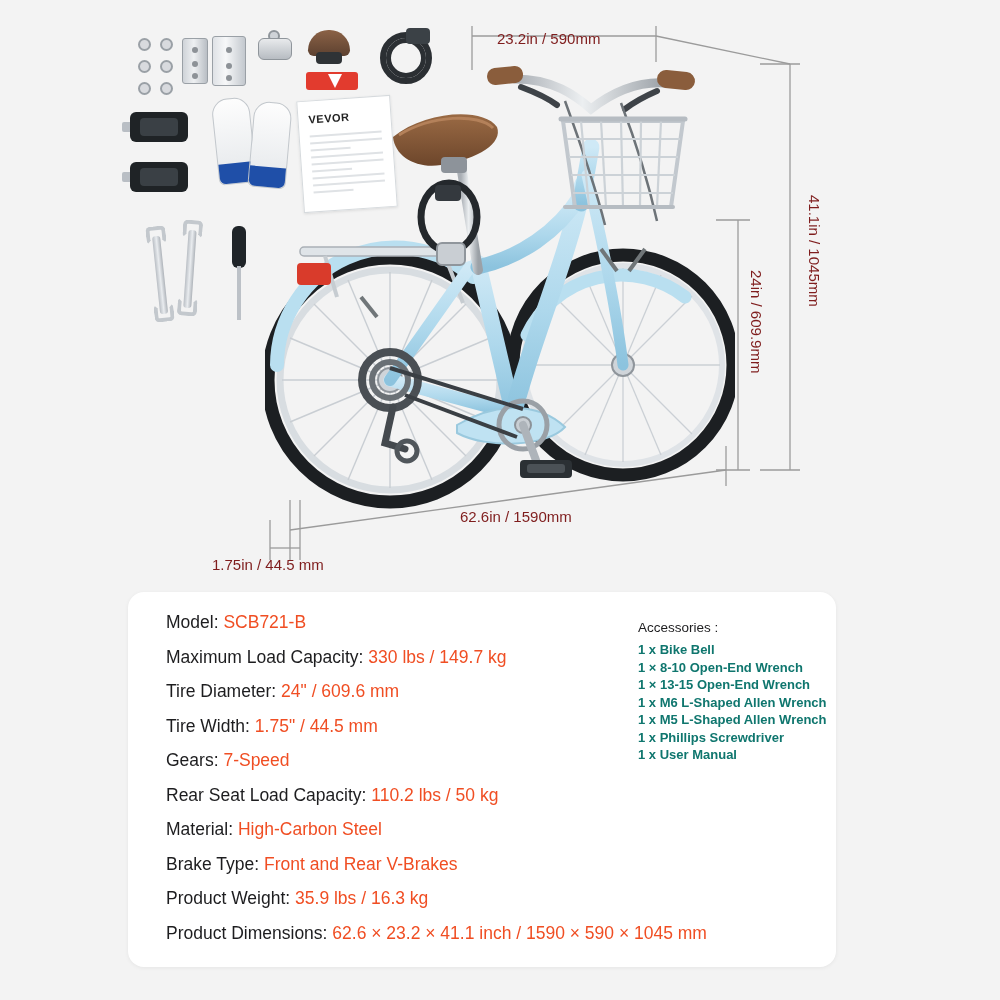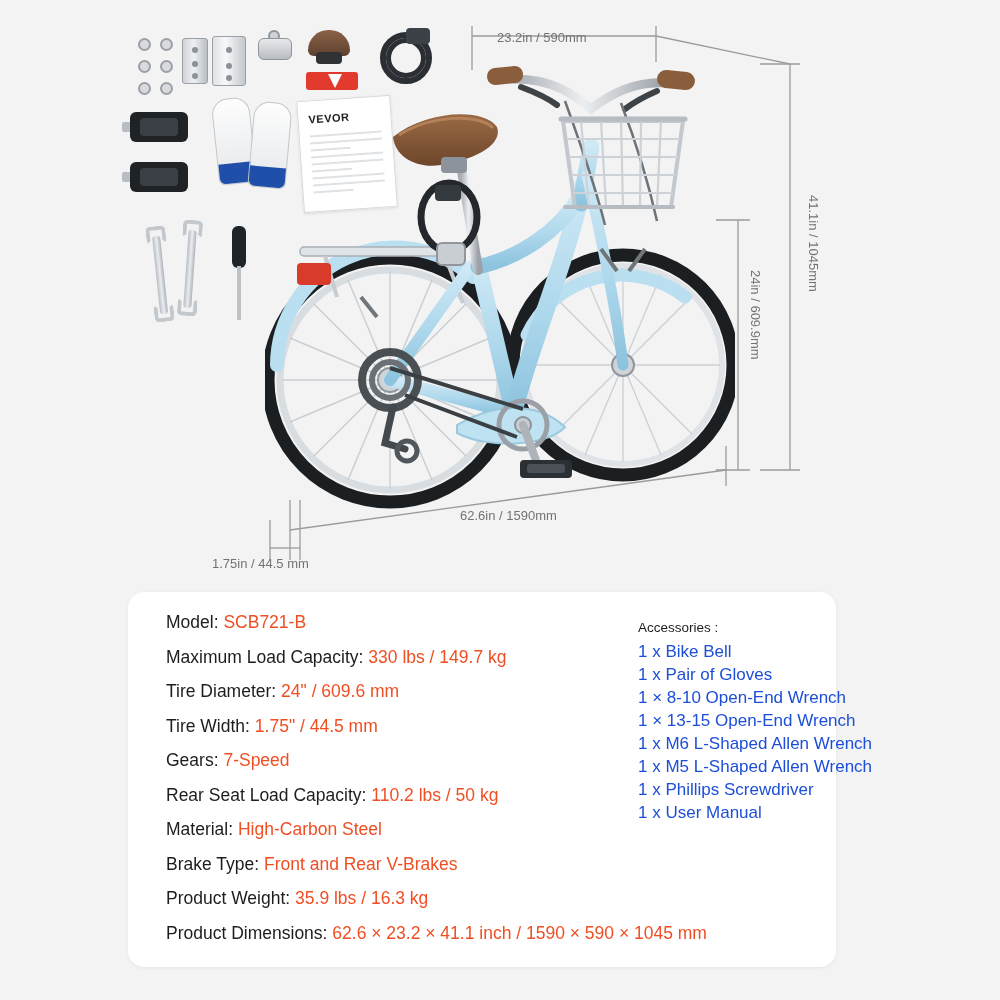--- a/index.html
+++ b/index.html
@@ -163,22 +163,22 @@
     position: absolute; left: 5px; top: 40px; width: 4px; height: 54px;
     background: #bcc1c7;
   }
 
   
   .bike { position: absolute; left: 265px; top: 35px; width: 470px; height: 500px; }
 
   
   .dim-label {
     position: absolute;
-    font-size: 13px;
-    color: #737373;
+    font-size: 15px;
+    color: #7f1d1d;
     white-space: nowrap;
   }
   .dim-top { left: 497px; top: 30px; }
   .dim-right-outer {
     left: 806px; top: 195px;
     writing-mode: vertical-rl;
     text-align: center;
   }
   .dim-right-inner {
     left: 748px; top: 270px;
@@ -216,24 +216,25 @@
     left: 510px; top: 14px;
     width: 230px;
     margin-top: 14px;
   }
   .acc-title {
     font-size: 13.5px;
     color: #1d1d1f;
     margin-bottom: 6px;
   }
   .acc-item {
-    font-size: 17px;
-    color: #1d4ed8;
+    font-size: 13px;
+    color: #0f766e;
     line-height: 1.35;
     white-space: nowrap;
+    font-weight: bold;
   }
 </style>
 </head>
 <body>
 
 <div class="page">
 
   <div class="hero">
 
     <div class="parts">
@@ -567,21 +568,20 @@
       </div>
       <div class="spec-row">
         <span>Product Dimensions:</span>
         <span class="val">62.6 × 23.2 × 41.1 inch / 1590 × 590 × 1045 mm</span>
       </div>
     </div>
 
     <div class="acc">
       <div class="acc-title">Accessories :</div>
       <div class="acc-item">1 x Bike Bell</div>
-      <div class="acc-item">1 x Pair of Gloves</div>
       <div class="acc-item">1 × 8-10 Open-End Wrench</div>
       <div class="acc-item">1 × 13-15 Open-End Wrench</div>
       <div class="acc-item">1 x M6 L-Shaped Allen Wrench</div>
       <div class="acc-item">1 x M5 L-Shaped Allen Wrench</div>
       <div class="acc-item">1 x Phillips Screwdriver</div>
       <div class="acc-item">1 x User Manual</div>
     </div>
   </div>
 
 </div>

